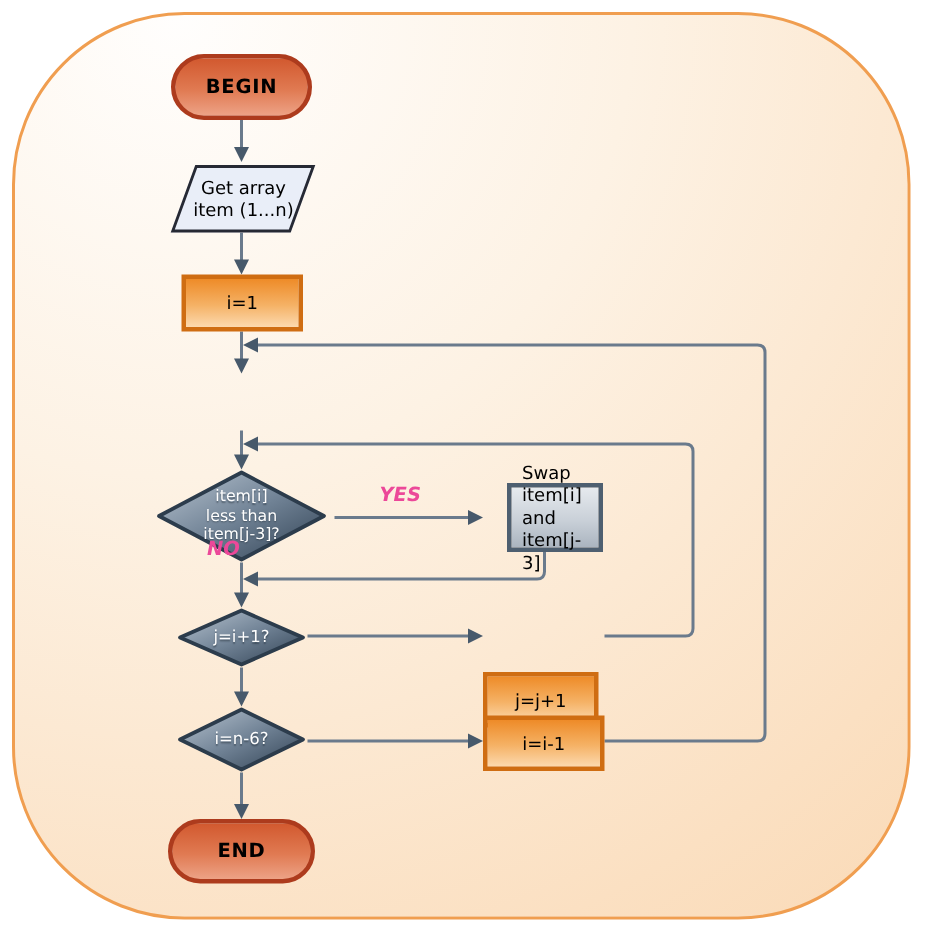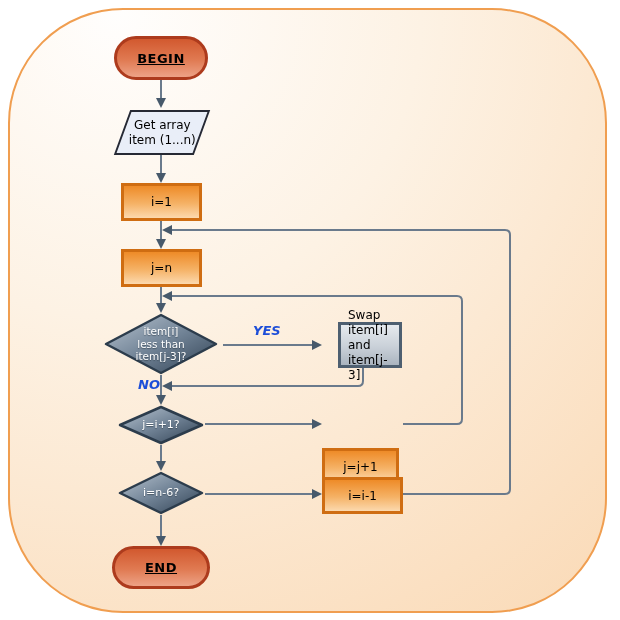--- a/index.html
+++ b/index.html
@@ -23,21 +23,20 @@
   .svg-layer { position: absolute; left: 0; top: 0; }
   .node { position: absolute; display: flex; align-items: center; justify-content: center; box-sizing: border-box; }
   .terminal {
     border: 3px solid #ad3b1d;
     border-radius: 22px;
     background: linear-gradient(to bottom, #d2592f 0%, #e07a52 55%, #eda286 100%);
     color: #000000;
     font-size: 13px;
     font-weight: bold;
     letter-spacing: 0.5px;
-    text-decoration: underline;
   }
   .process {
     border: 3px solid #cf6d12;
     background: linear-gradient(to bottom, #ee8b28 0%, #f5b266 55%, #fcd9ae 100%);
     color: #000000;
     font-size: 12px;
     text-align: center;
   }
   .swapbox {
     border: 3px solid #4e5f70;
@@ -61,21 +60,21 @@
   .diamond .dtext {
     position: relative;
     z-index: 2;
     color: #ffffff;
     text-align: center;
     line-height: 1.18;
     text-shadow: 0 1px 1px rgba(20,30,40,0.45);
   }
   .edge-label {
     position: absolute;
-    color: #1d4ed8;
+    color: #ec4899;
     font-weight: bold;
     font-style: italic;
     font-size: 13px;
   }
   .lines { stroke: #6a7a8c; stroke-width: 2; fill: none; }
   .heads { fill: #47596b; stroke: none; }
   .multiline span { display: block; text-align: center; }
 </style>
 </head>
 <body>
@@ -135,23 +134,20 @@
     <div class="unskew multiline">
       <span>Get array</span>
       <span>item (1...n)</span>
     </div>
   </div>
 
   <div class="node process" style="left:121px; top:183px; width:81px; height:38px;">
     <span>i=1</span>
   </div>
 
-  <div class="node process" style="left:121px; top:249px; width:81px; height:38px;">
-    <span>j=n</span>
-  </div>
 
   <div class="node diamond" style="left:103px; top:313px; width:116px; height:62px;">
     <svg width="116" height="62" viewBox="0 0 116 62">
       <polygon points="58,2 113,31 58,60 3,31" fill="url(#diamGrad)" stroke="#2c3c4c" stroke-width="2.5" stroke-linejoin="round"></polygon>
     </svg>
     <div class="dtext multiline" style="font-size:10.5px;">
       <span>item[i]</span>
       <span>less than</span>
       <span>item[j-3]?</span>
     </div>
@@ -184,15 +180,15 @@
 
   <div class="node process" style="left:322px; top:477px; width:81px; height:37px;">
     <span>i=i-1</span>
   </div>
 
   <div class="node terminal" style="left:112px; top:546px; width:98px; height:43px;">
     <span>END</span>
   </div>
 
   <div class="edge-label" style="left:253px; top:323px;">YES</div>
-  <div class="edge-label" style="left:138px; top:377px;text-align:center;">NO</div>
+  <div class="edge-label" style="left:138px; top:359px;text-align:center;">NO</div>
 
 </div>
 
 </body></html>

